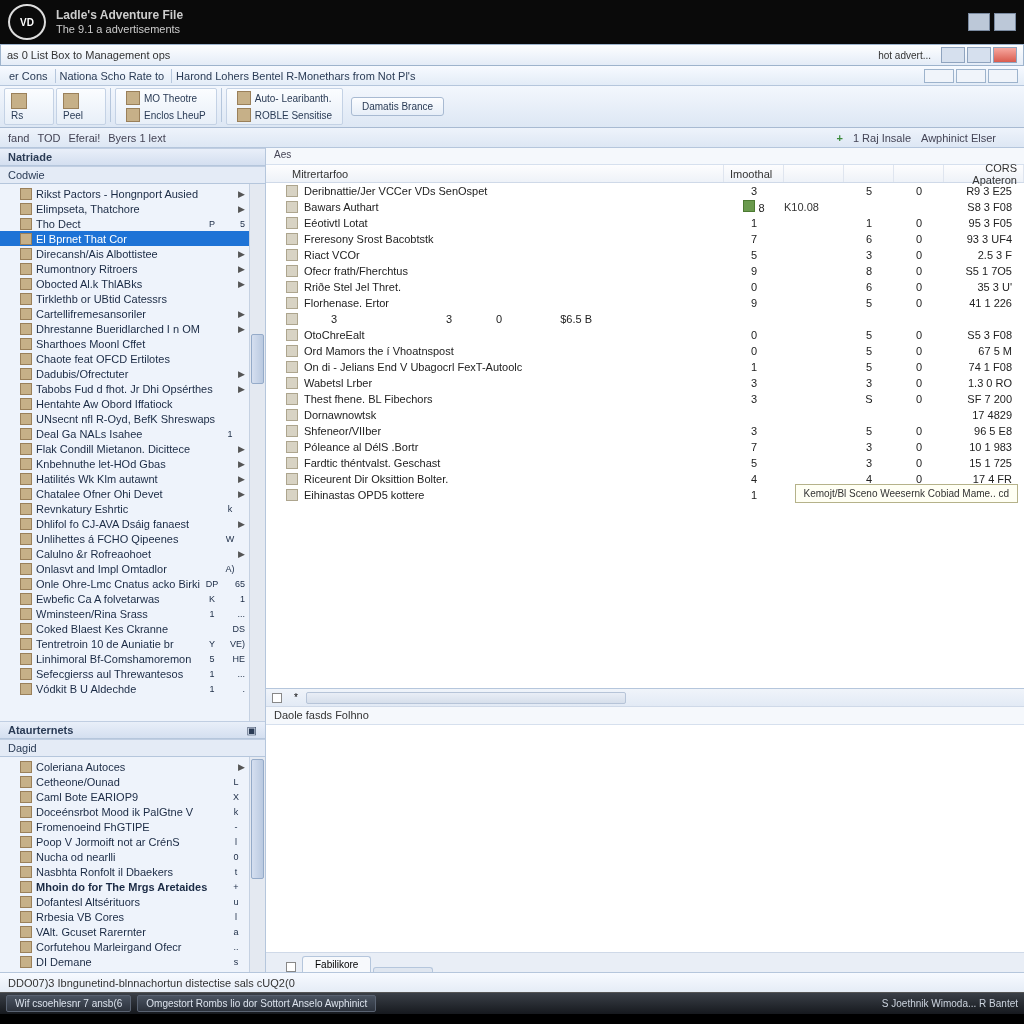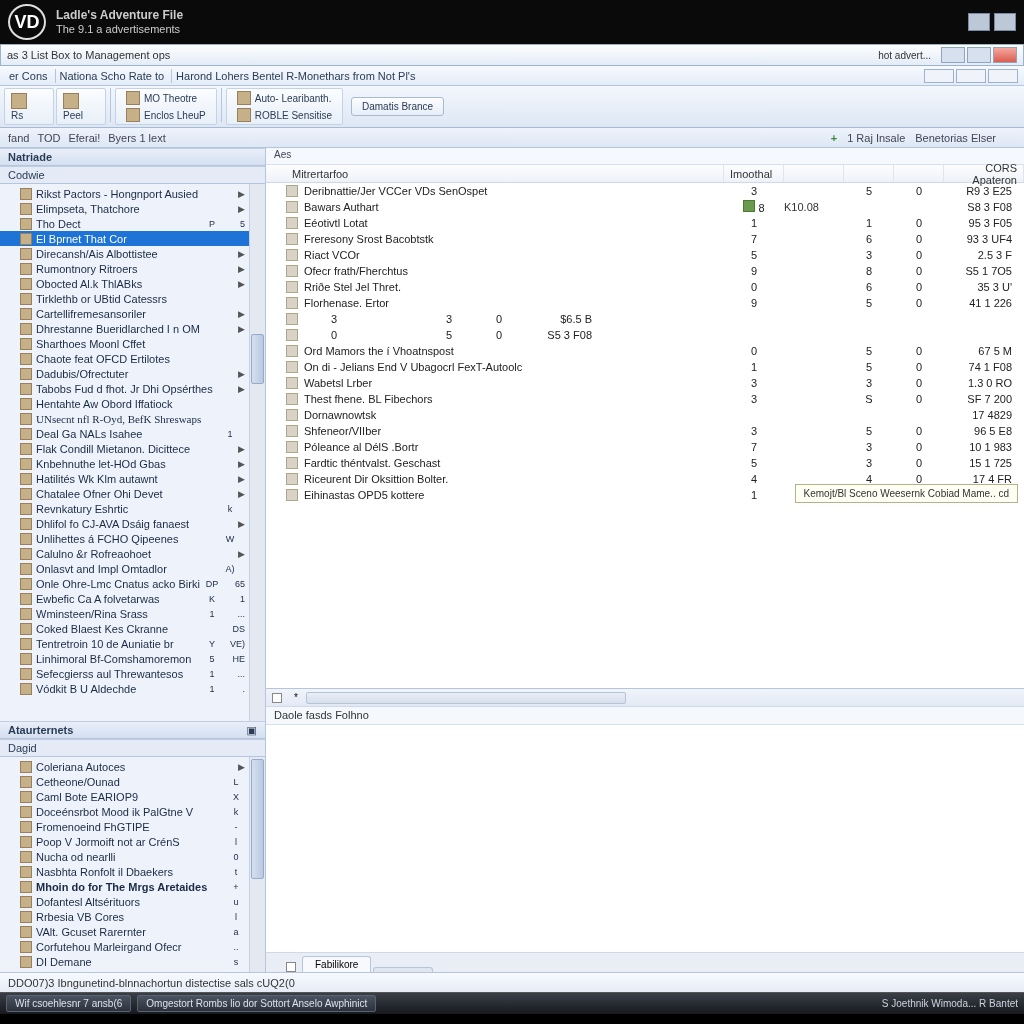--- a/index.html
+++ b/index.html
@@ -1,18 +1,18 @@
 <!DOCTYPE html>
 <html><head>
 <meta charset="utf-8">
 <style>
 * { margin:0; padding:0; box-sizing:border-box; font-family:"Segoe UI",Tahoma,sans-serif; font-size:11px; }
 body { width:1024px; height:1024px; background:#000; overflow:hidden; position:relative; }
 .hdr-dark { height:44px; background:#0a0a0a; display:flex; align-items:center; padding:2px 8px; }
-.logo { width:38px; height:36px; border:2px solid #ddd; border-radius:50%; margin-right:10px; display:flex; align-items:center; justify-content:center; color:#fff; font-weight:bold; font-size:18px; }
+.logo { width:38px; height:36px; border:2px solid #ddd; border-radius:50%; margin-right:10px; display:flex; align-items:center; justify-content:center; color:#fff; font-weight:bold; font-size:10px; }
 .hdr-txt { color:#ccc; font-size:11px; line-height:1.2; }
 .hdr-txt .t1 { font-weight:bold; font-size:12px; }
 .hdr-right { margin-left:auto; display:flex; gap:4px; }
 .hdr-right .winbtn { width:22px; height:18px; background:#bcc8d8; border:1px solid #7a8aa0; }
 .titlebar { height:22px; background:linear-gradient(#fdfeff,#e4ecf7); border:1px solid #9db3cc; display:flex; align-items:center; padding:0 6px; font-size:11px; color:#333; }
 .titlebar .spacer { flex:1; }
 .titlebar .wbtn { width:24px; height:16px; background:#d6e0ee; border:1px solid #8fa4bf; margin-left:2px; }
 .titlebar .wbtn.close { background:linear-gradient(#f7a8a0,#d95b4e); }
 .menubar { height:20px; background:linear-gradient(#f7faff,#e3ecf7); border-bottom:1px solid #b5c6dc; display:flex; align-items:center; padding:0 6px; font-size:11px; color:#2a3b55; }
 .menubar span { margin-right:4px; cursor:default; padding:1px 3px;}
@@ -83,21 +83,21 @@
     <div class="t1">Ladle's Adventure File</div>
     <div>The 9.1 a advertisements</div>
   </div>
   <div class="hdr-right">
     <div class="winbtn"></div>
     <div class="winbtn"></div>
   </div>
 </div>
 
 <div class="titlebar">
-  <span>as 3 List Box to Management ops</span>
+  <span>as 0 List Box to Management ops</span>
   <div class="spacer"></div>
   <span style="font-size:10px;margin-right:8px;">hot advert...</span>
   <div class="wbtn"></div>
   <div class="wbtn"></div>
   <div class="wbtn close"></div>
 </div>
 
 <div class="menubar">
   <span>er Cons</span>
   <span style="border-left:1px solid #b5c6dc;padding-left:4px;">Nationa Scho Rate to</span>
@@ -146,21 +146,21 @@
 <div class="subbar">
   <div class="grp">
     <span>fand</span>
     <span>TOD</span>
     <span>Eferai!</span>
     <span>Byers 1 lext</span>
   </div>
   <div class="mid">
     <span style="color:#3a8a3a;font-weight:bold;">+</span>
     <span>1 Raj Insale</span>
-    <span>Benetorias Elser</span>
+    <span>Awphinict Elser</span>
   </div>
 </div>
 
 <div class="content">
   <div class="sidebar">
     <div class="side-sec-hdr">Natriade</div>
     <div class="side-sec-hdr" style="font-weight:normal;background:#e4ebf6;">Codwie</div>
     <div class="side-body" style="flex:1;">
       <div class="tree" id="tree1">
           <div class="tree-item">
@@ -234,21 +234,21 @@
             <span style="flex:1;overflow:hidden;">Tabobs Fud d fhot. Jr Dhi Opsérthes</span>
             <span class="exp">▶</span>
           </div>
           <div class="tree-item">
             <div class="ic"></div>
             <span style="flex:1;overflow:hidden;">Hentahte Aw Obord Iffatiock</span>
             <span class="exp"></span>
           </div>
           <div class="tree-item">
             <div class="ic"></div>
-            <span style="flex:1;overflow:hidden;font-family:Liberation Serif, serif;">UNsecnt nfl R-Oyd, BefK Shreswaps</span>
+            <span style="flex:1;overflow:hidden;">UNsecnt nfl R-Oyd, BefK Shreswaps</span>
             <span class="exp"></span>
           </div>
           <div class="tree-item">
             <div class="ic"></div>
             <span style="flex:1;overflow:hidden;">Deal Ga NALs Isahee</span>
             <span class="c1">1</span>
             <span class="exp"></span>
           </div>
           <div class="tree-item">
             <div class="ic"></div>
@@ -523,20 +523,21 @@
         <div class="row">
           <div class="ic"></div>
           <span class="n1">3</span>
           <span class="n1b"></span>
           <span class="n2">3</span>
           <span class="n3">0</span>
           <span class="n4">$6.5 B</span>
         </div>
         <div class="row">
           <div class="ic"></div>
+          <span class="nm">OtoChreEalt</span>
           <span class="n1">0</span>
           <span class="n1b"></span>
           <span class="n2">5</span>
           <span class="n3">0</span>
           <span class="n4">S5 3 F08</span>
         </div>
         <div class="row">
           <div class="ic"></div>
           <span class="nm">Ord Mamors the í Vhoatnspost</span>
           <span class="n1">0</span>

